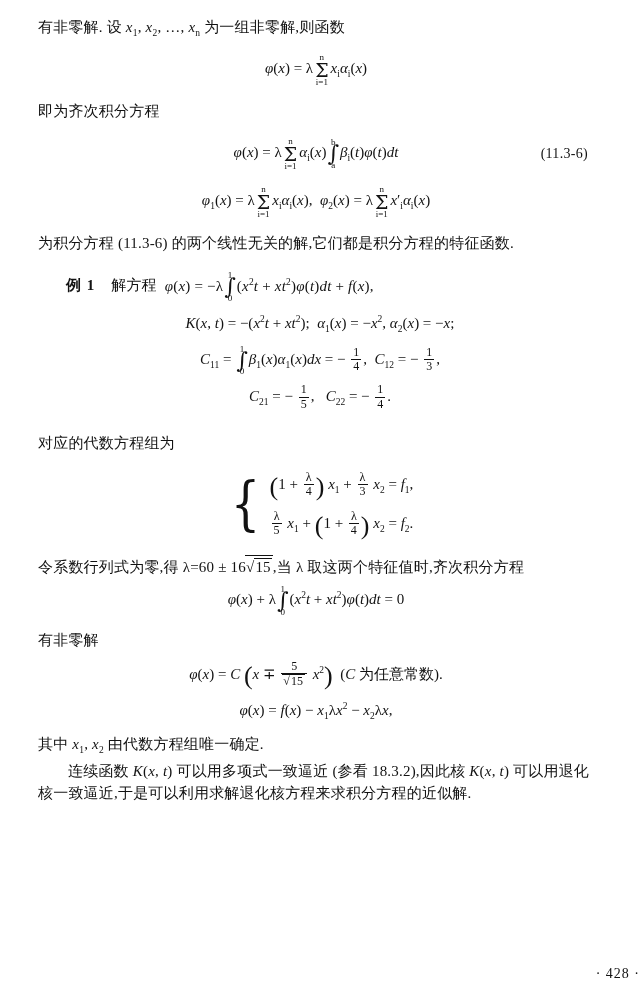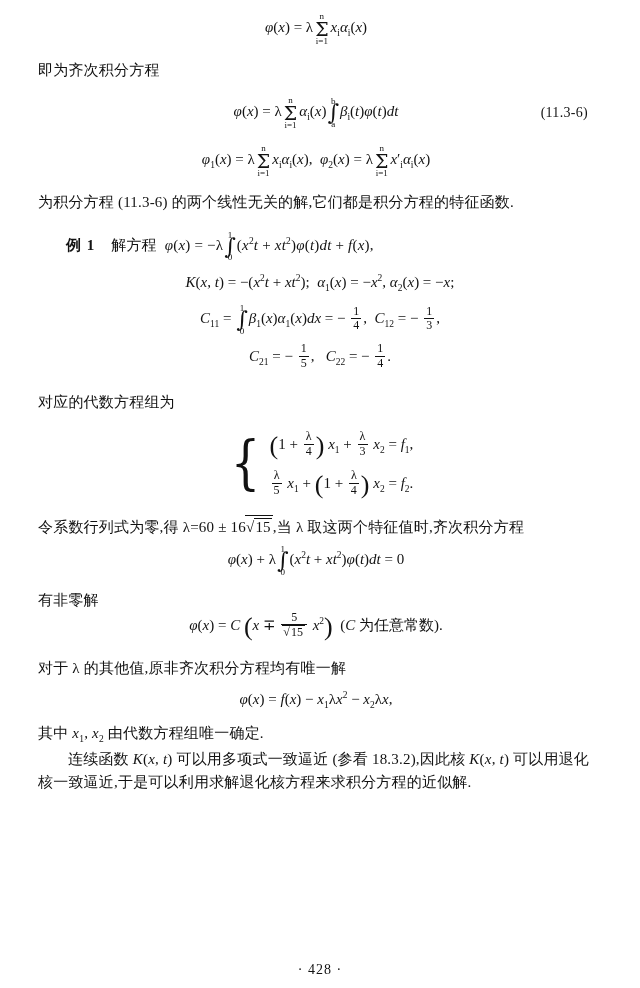--- a/index.html
+++ b/index.html
@@ -131,31 +131,34 @@
     vertical-align: middle;
     line-height: 0;
     position: relative;
     top: 1px;
   }
   .footer {
     position: absolute;
     left: 0;
     right: 0;
     bottom: 22px;
-    text-align: center;
+    text-align: right;
     font-size: 14px;
     letter-spacing: 1px;
   }
   .tight { line-height: 1.5; }
 </style>
 </head>
 <body>
 
 <div class="page">
 
+  <div class="body-text blk" style="margin-top:16px;">
+    <span>有非零解. 设 <span class="it">x</span><sub>1</sub>, <span class="it">x</span><sub>2</sub>, …, <span class="it">x</span><sub>n</sub> 为一组非零解,则函数</span>
+  </div>
 
   <div class="eq">
     <span class="it">φ</span>(<span class="it">x</span>) = λ<span class="sum"><span class="top">n</span><span class="sig">Σ</span><span class="bot">i=1</span></span><span class="it">x</span><sub>i</sub><span class="it">α</span><sub>i</sub>(<span class="it">x</span>)
   </div>
 
   <div class="body-text blk">
     <span>即为齐次积分方程</span>
   </div>
 
   <div class="eq" style="margin-top:14px;">
@@ -211,27 +214,24 @@
   </div>
 
   <div class="eq" style="margin-top:6px;">
     <span class="it">φ</span>(<span class="it">x</span>) + λ<span class="intg"><span class="top">1</span><span class="sg">∫</span><span class="bot">0</span></span>(<span class="it">x</span><sup>2</sup><span class="it">t</span> + <span class="it">xt</span><sup>2</sup>)<span class="it">φ</span>(<span class="it">t</span>)<span class="it">dt</span> = 0
   </div>
 
   <div class="body-text blk" style="margin-top:10px;">
     <span>有非零解</span>
   </div>
 
-  <div class="eq" style="margin-top:0;">
+  <div class="eq" style="margin-top:8px;">
     <span class="it">φ</span>(<span class="it">x</span>) = <span class="it">C</span> <span class="bigparen">(</span><span class="it">x</span> ∓ <span class="frac"><span class="num">5</span><span class="den"><span class="sqrtbox">√<span style="border-top:1px solid #1a1a1a;padding:0 1px;">15</span></span></span></span> <span class="it">x</span><sup>2</sup><span class="bigparen">)</span>&nbsp;&nbsp;(<span class="it">C</span> 为任意常数).
   </div>
 
-  <div class="body-text blk" style="margin-top:16px;">
-    <span>对于 λ 的其他值,原非齐次积分方程均有唯一解</span>
-  </div>
 
   <div class="eq" style="margin-top:10px;">
     <span class="it">φ</span>(<span class="it">x</span>) = <span class="it">f</span>(<span class="it">x</span>) − <span class="it">x</span><sub>1</sub>λ<span class="it">x</span><sup>2</sup> − <span class="it">x</span><sub>2</sub>λ<span class="it">x</span>,
   </div>
 
   <div class="body-text blk tight" style="margin-top:8px;">
     <span>其中 <span class="it">x</span><sub>1</sub>, <span class="it">x</span><sub>2</sub> 由代数方程组唯一确定.</span>
   </div>
 
   <div class="body-text tight indent" style="margin-top:2px;">

